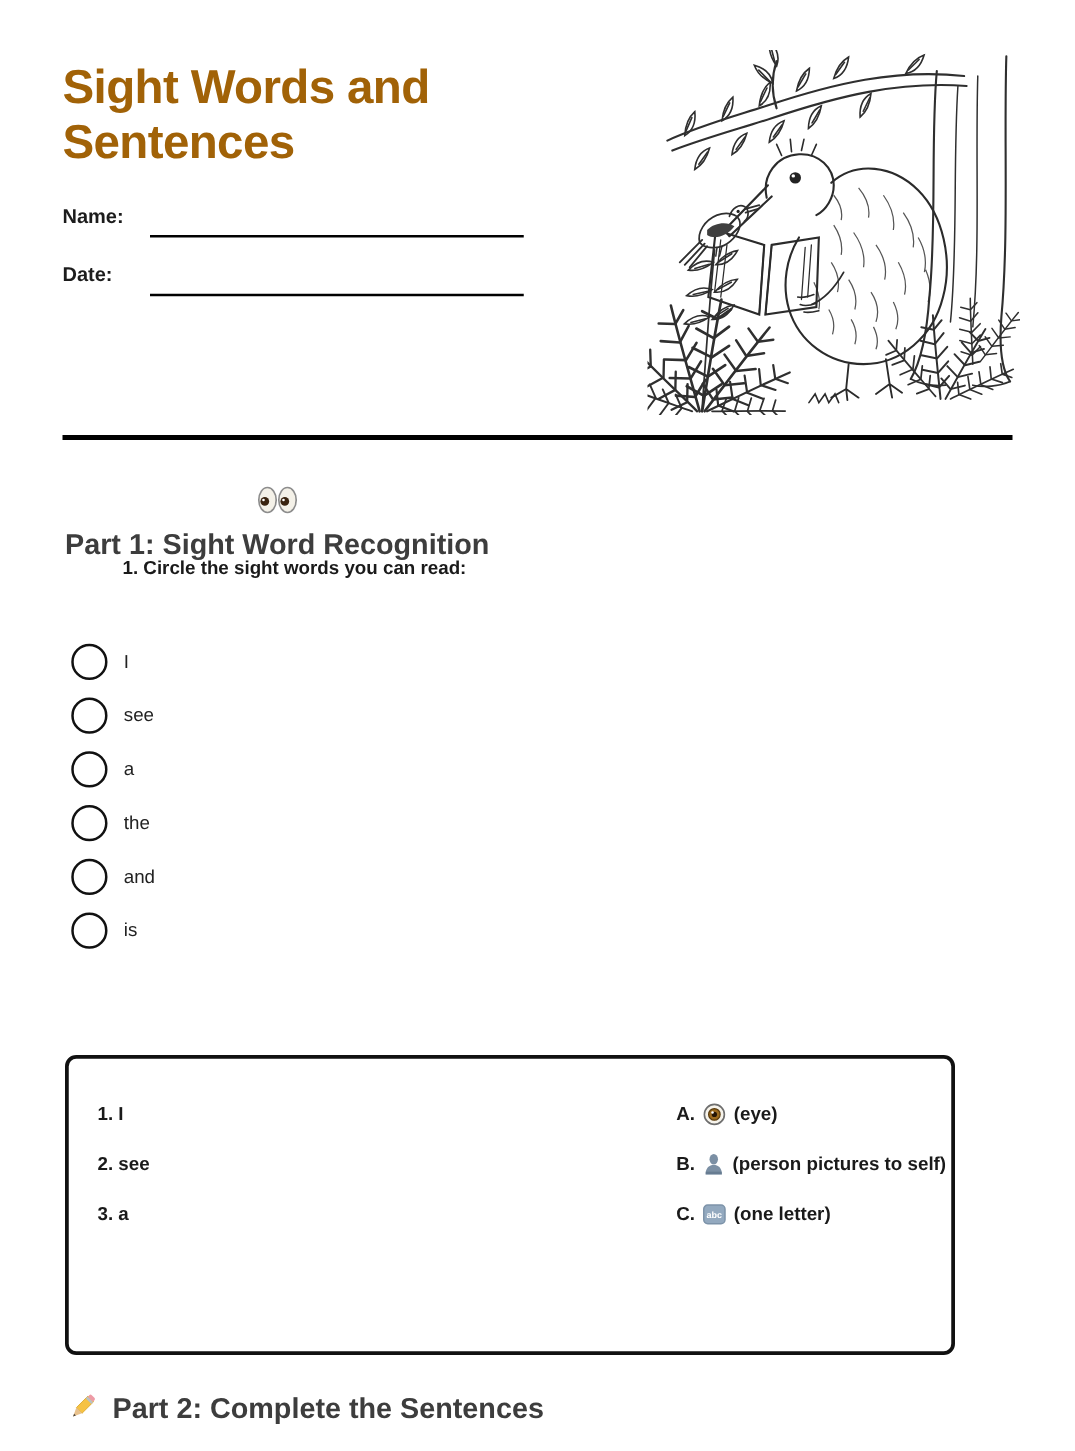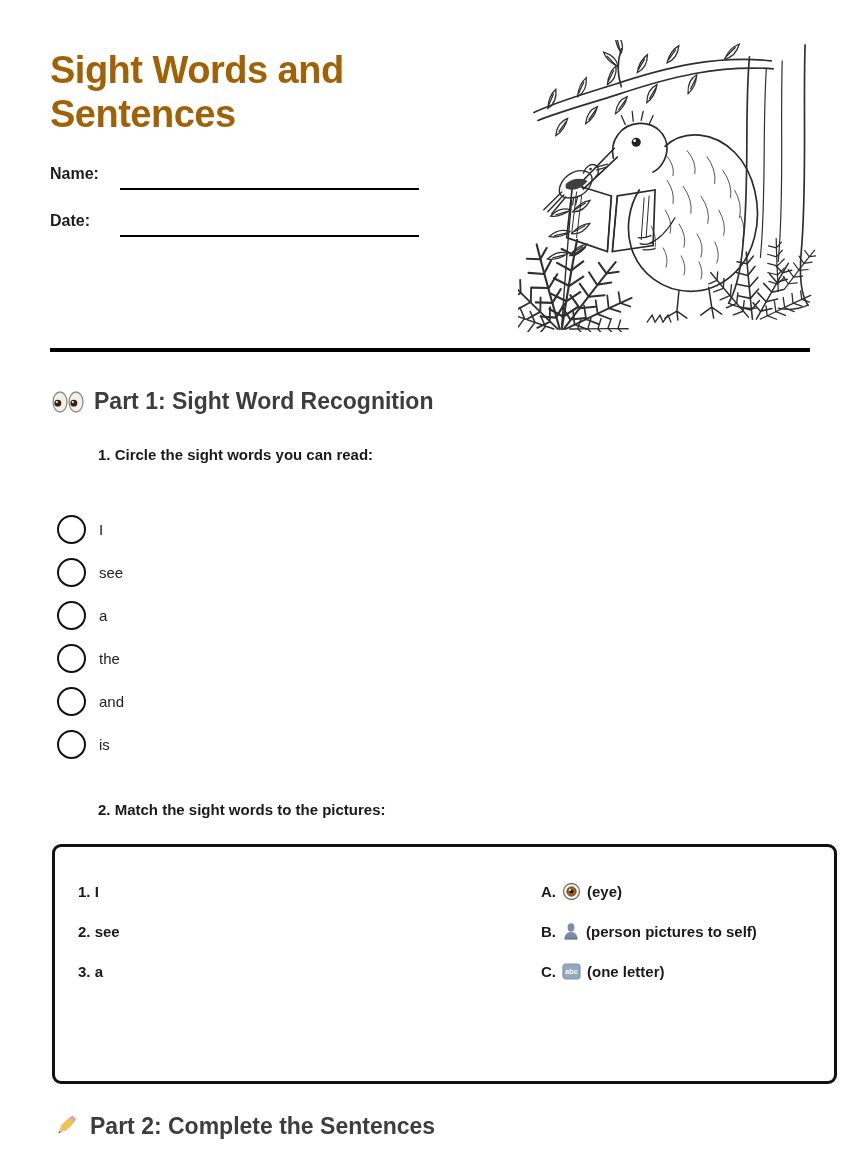--- a/index.html
+++ b/index.html
@@ -22,21 +22,21 @@
   .part-heading .h-icon{flex:0 0 auto;display:inline-flex;}
   .prompt{position:absolute;left:50px;font-size:15px;font-weight:700;color:#1a1a1a;margin-left:48px;}
   .options{position:absolute;left:57px;top:508px;}
   .option-row{display:flex;align-items:center;height:43px;}
   .option-circle{
     width:29px;height:29px;border:2.5px solid #111;border-radius:50%;
     box-sizing:border-box;margin-right:13px;background:#fff;flex:0 0 auto;
   }
   .option-word{font-size:15px;color:#222;font-weight:400;}
   .match-box{
-    position:absolute;left:52px;top:844px;width:785px;height:240px;
+    position:absolute;left:52px;top:844px;width:712px;height:240px;
     border:3px solid #111;border-radius:9px;box-sizing:border-box;background:#fff;
   }
   .match-col-left{position:absolute;left:23px;top:36px;}
   .match-col-right{position:absolute;left:486px;top:36px;}
   .match-row{display:flex;align-items:center;height:16px;margin-bottom:24px;font-size:15px;font-weight:700;color:#1a1a1a;}
   .match-row .m-icon{display:inline-flex;margin:0 6px 0 6px;}
   .m-label{white-space:pre;}
   svg text{font-family:"Liberation Sans", sans-serif;}
 </style>
 </head>
@@ -144,21 +144,21 @@
     </g>
   </svg>
 
   <div class="field-label" style="top:165px;">Name:</div>
   <div class="field-line" style="top:188px;"></div>
   <div class="field-label" style="top:212px;">Date:</div>
   <div class="field-line" style="top:235px;"></div>
 
   <div class="divider"></div>
 
-  <div class="part-heading" style="top:388px;">
+  <div class="part-heading" style="top:388px;flex-direction:column;">
     <span class="h-icon">
       <svg width="32" height="24" viewBox="0 0 34 24">
         <ellipse cx="8.5" cy="12" rx="7.4" ry="10.6" fill="#f4f1e8" stroke="#8d8d8d" stroke-width="1.4"></ellipse>
         <circle cx="6.2" cy="13.2" r="3.7" fill="#3a2410"></circle>
         <circle cx="5.1" cy="12" r="1.1" fill="#fff"></circle>
         <ellipse cx="25.5" cy="12" rx="7.4" ry="10.6" fill="#f4f1e8" stroke="#8d8d8d" stroke-width="1.4"></ellipse>
         <circle cx="23.2" cy="13.2" r="3.7" fill="#3a2410"></circle>
         <circle cx="22.1" cy="12" r="1.1" fill="#fff"></circle>
       </svg>
     </span>
@@ -187,21 +187,20 @@
     <div class="option-row">
       <span class="option-circle"></span>
       <span class="option-word">and</span>
     </div>
     <div class="option-row">
       <span class="option-circle"></span>
       <span class="option-word">is</span>
     </div>
   </div>
 
-  <div class="prompt" style="top:801px;">2. Match the sight words to the pictures:</div>
 
   <div class="match-box">
     <div class="match-col-left">
       <div class="match-row">
         <span class="m-label">1. I</span>
       </div>
       <div class="match-row">
         <span class="m-label">2. see</span>
       </div>
       <div class="match-row">

